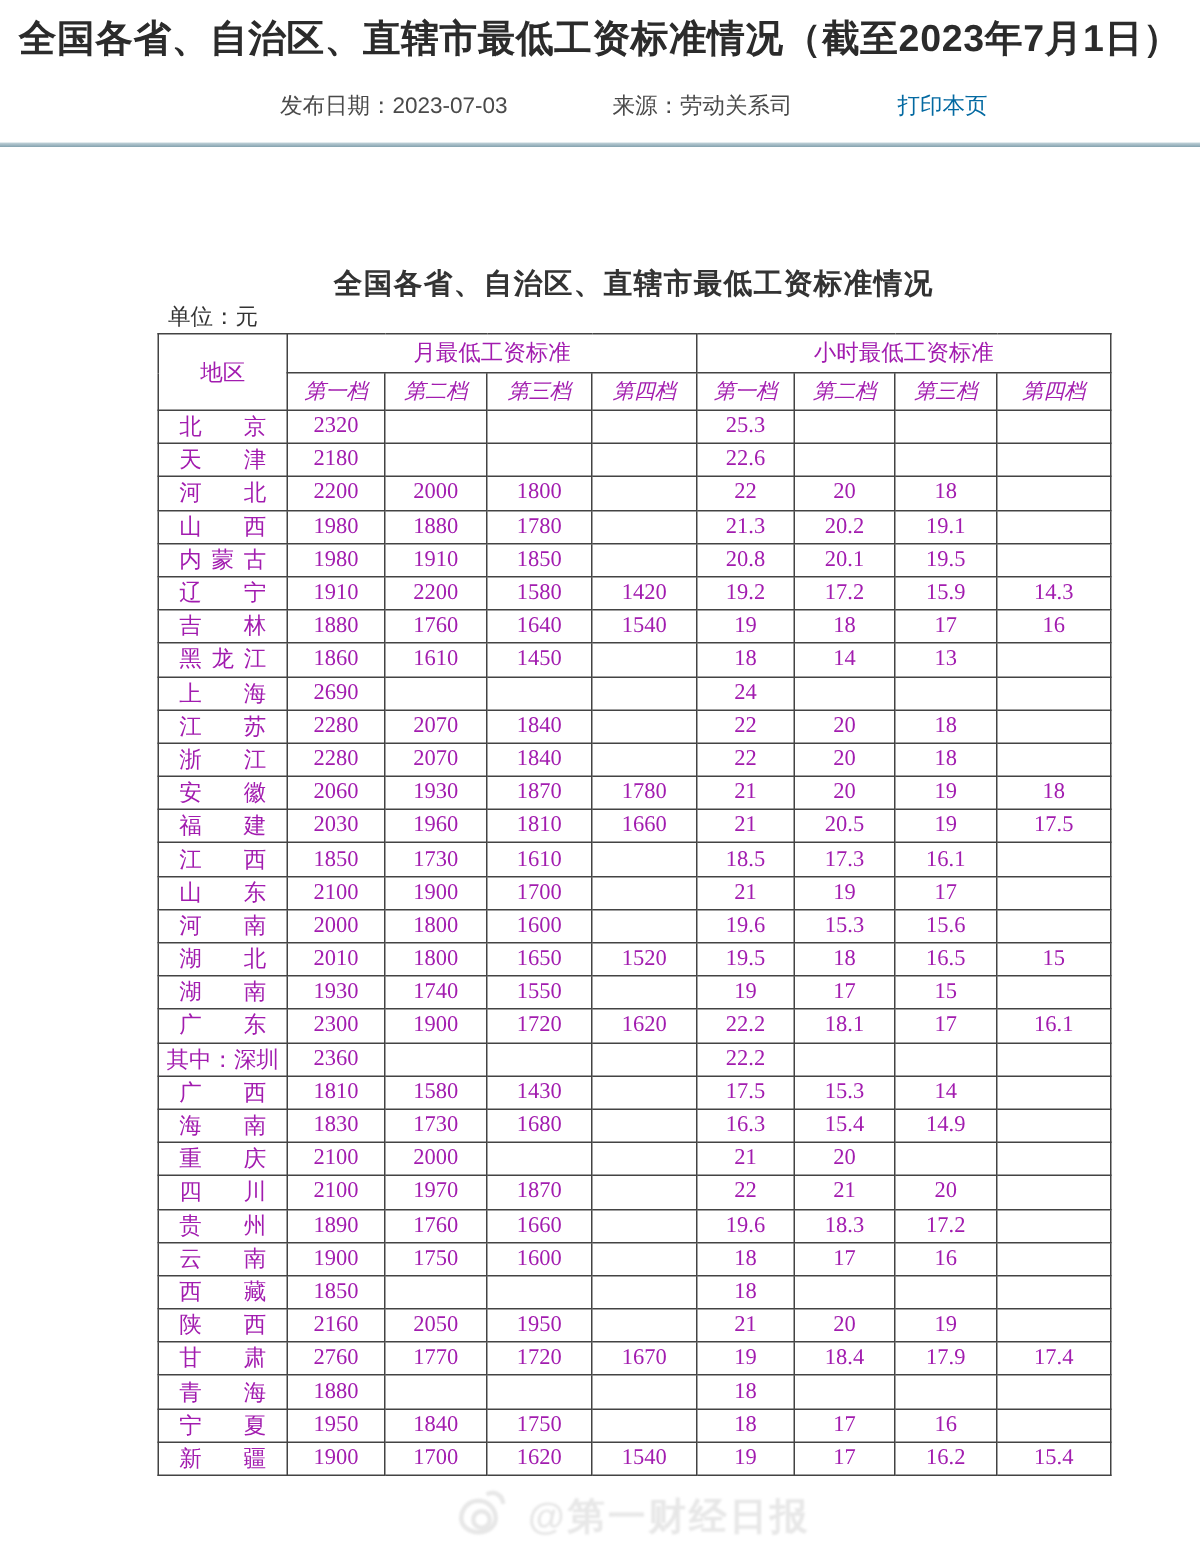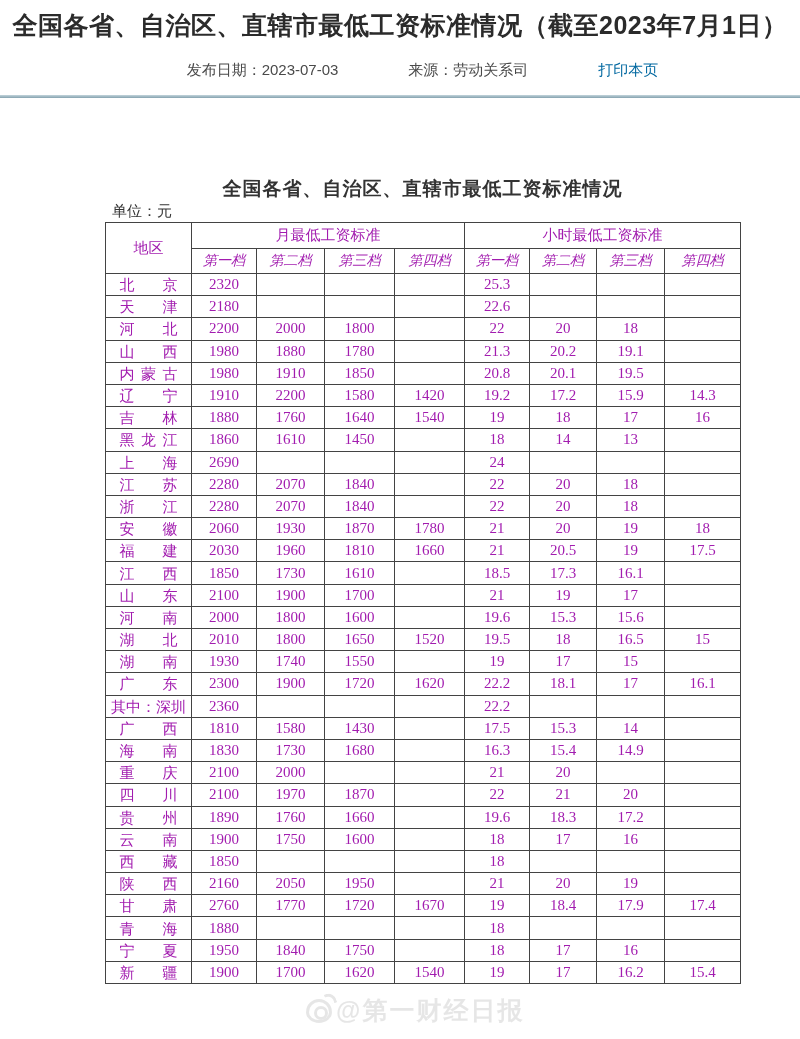--- a/index.html
+++ b/index.html
@@ -50,21 +50,21 @@
     text-align:justify; text-align-last:justify;
     font-size:15px; line-height:21px;
   }
   .rname.wide { width:auto; text-align:center; text-align-last:auto; }
   .footnote {
     position:absolute; top:998px; right:42px;
     font-size:15px; color:#333; z-index:2;
   }
   .watermark {
     position:absolute; top:994px; left:306px;
-    display:flex; align-items:center; gap:4px;
+    display:flex; align-items:center; gap:20px;
     opacity:0.5; filter:blur(0.6px); z-index:1;
   }
   .wm-eye {
     position:relative; width:26px; height:24px;
     border:3px solid #cfcfcf; border-radius:50% 50% 50% 50% / 55% 55% 45% 45%;
     box-sizing:border-box;
   }
   .wm-eye::after {
     content:""; position:absolute; left:5px; top:4px;
     width:8px; height:8px; border:3px solid #cfcfcf; border-radius:50%;

